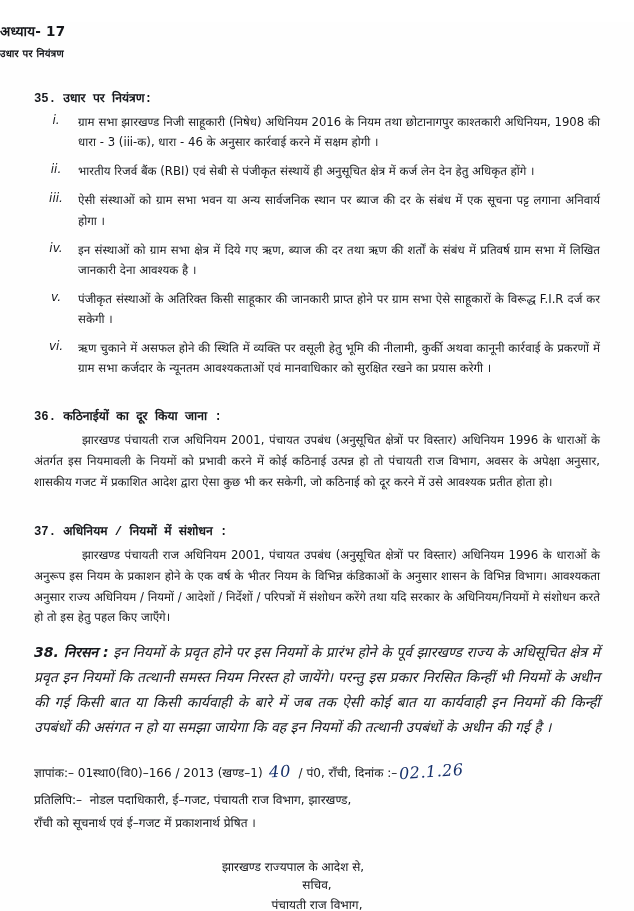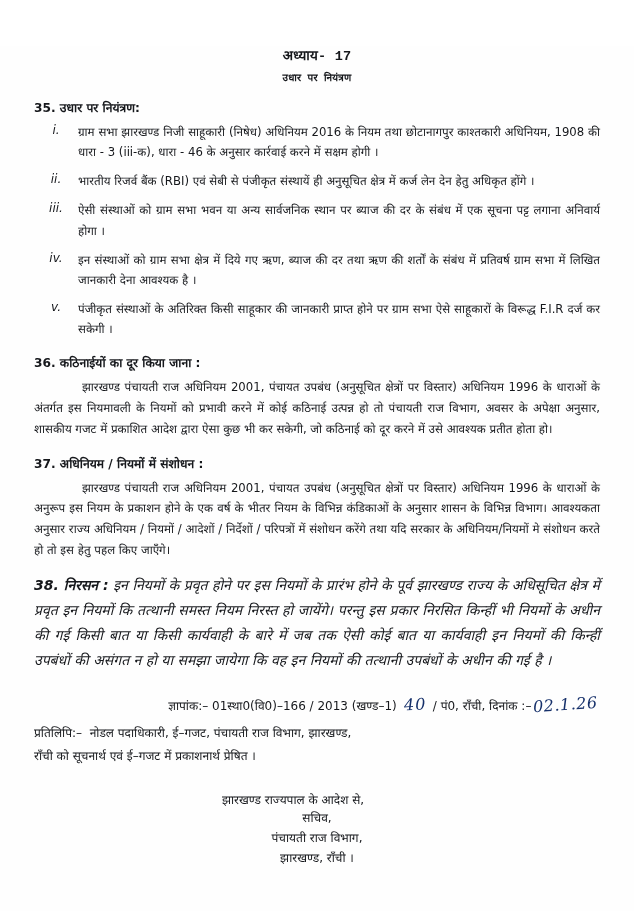--- a/index.html
+++ b/index.html
@@ -17,44 +17,44 @@
   }
   .page {
     width: 634px;
     height: 911px;
     position: relative;
     padding: 0;
     box-sizing: border-box;
     background: #fefefe;
   }
   .doc-head {
-    text-align: center;
-    margin-top: 46px;
-    font-family: Liberation Mono, monospace;
+    text-align: left;
+    margin-top: 22px;
   }
   .doc-head .chapter-no {
     font-size: 13.5px;
     font-weight: bold;
     letter-spacing: .2px;
   }
   .doc-head .chapter-title {
     font-size: 10px;
     font-weight: bold;
     margin-top: 6px;
     letter-spacing: .2px;
   }
   .body-wrap {
     padding: 0 34px 0 34px;
     margin-top: 14px;
   }
   .section-head {
     font-size: 12.2px;
     font-weight: bold;
-    margin-top: 15px;
+    margin-top: 29px;
     margin-bottom: 6px;
+    font-family: Liberation Mono, monospace;
   }
   .clause-list {
     margin: 0;
     padding: 0;
     list-style: none;
   }
   .clause {
     display: flex;
     align-items: flex-start;
     margin-bottom: 9px;
@@ -95,21 +95,20 @@
   .footer-block {
     margin-top: 16px;
     font-size: 12px;
     line-height: 1.95;
   }
   .memo-line {
     display: flex;
     align-items: baseline;
     flex-wrap: nowrap;
     white-space: nowrap;
-    justify-content: flex-end;
   }
   .handwrite {
     font-family: "DejaVu Serif", serif;
     font-style: italic;
     font-size: 16px;
     color: #16306a;
     transform: rotate(-3deg);
     display: inline-block;
     padding: 0 3px;
     letter-spacing: 1px;
@@ -182,20 +181,24 @@
         <div class="marker">iii.</div>
         <div class="clause-text">ऐसी संस्थाओं को ग्राम सभा भवन या अन्य सार्वजनिक स्थान पर ब्याज की दर के संबंध में एक सूचना पट्ट लगाना अनिवार्य होगा ।</div>
       </li>
       <li class="clause">
         <div class="marker">iv.</div>
         <div class="clause-text">इन संस्थाओं को ग्राम सभा क्षेत्र में दिये गए ऋण, ब्याज की दर तथा ऋण की शर्तों के संबंध में प्रतिवर्ष ग्राम सभा में लिखित जानकारी देना आवश्यक है ।</div>
       </li>
       <li class="clause">
         <div class="marker">v.</div>
         <div class="clause-text">पंजीकृत संस्थाओं के अतिरिक्त किसी साहूकार की जानकारी प्राप्त होने पर ग्राम सभा ऐसे साहूकारों के विरूद्ध F.I.R दर्ज कर सकेगी ।</div>
+      </li>
+      <li class="clause">
+        <div class="marker">vi.</div>
+        <div class="clause-text">ऋण चुकाने में असफल होने की स्थिति में व्यक्ति पर वसूली हेतु भूमि की नीलामी, कुर्की अथवा कानूनी कार्रवाई के प्रकरणों में ग्राम सभा कर्जदार के न्यूनतम आवश्यकताओं एवं मानवाधिकार को सुरक्षित रखने का प्रयास करेगी ।</div>
       </li>
     </ul>
 
     <div class="section-head">36. कठिनाईयों का दूर किया जाना :</div>
     <div class="para">झारखण्ड पंचायती राज अधिनियम 2001, पंचायत उपबंध (अनुसूचित क्षेत्रों पर विस्तार) अधिनियम 1996 के धाराओं के अंतर्गत इस नियमावली के नियमों को प्रभावी करने में कोई कठिनाई उत्पन्न हो तो पंचायती राज विभाग, अवसर के अपेक्षा अनुसार, शासकीय गजट में प्रकाशित आदेश द्वारा ऐसा कुछ भी कर सकेगी, जो कठिनाई को दूर करने में उसे आवश्यक प्रतीत होता हो।</div>
 
     <div class="section-head">37. अधिनियम / नियमों में संशोधन :</div>
     <div class="para">झारखण्ड पंचायती राज अधिनियम 2001, पंचायत उपबंध (अनुसूचित क्षेत्रों पर विस्तार) अधिनियम 1996 के धाराओं के अनुरूप इस नियम के प्रकाशन होने के एक वर्ष के भीतर नियम के विभिन्न कंडिकाओं के अनुसार शासन के विभिन्न विभाग। आवश्यकता अनुसार राज्य अधिनियम / नियमों / आदेशों / निर्देशों / परिपत्रों में संशोधन करेंगे तथा यदि सरकार के अधिनियम/नियमों मे संशोधन करते हो तो इस हेतु पहल किए जाएँगे।</div>
 
     <div class="para-38">

